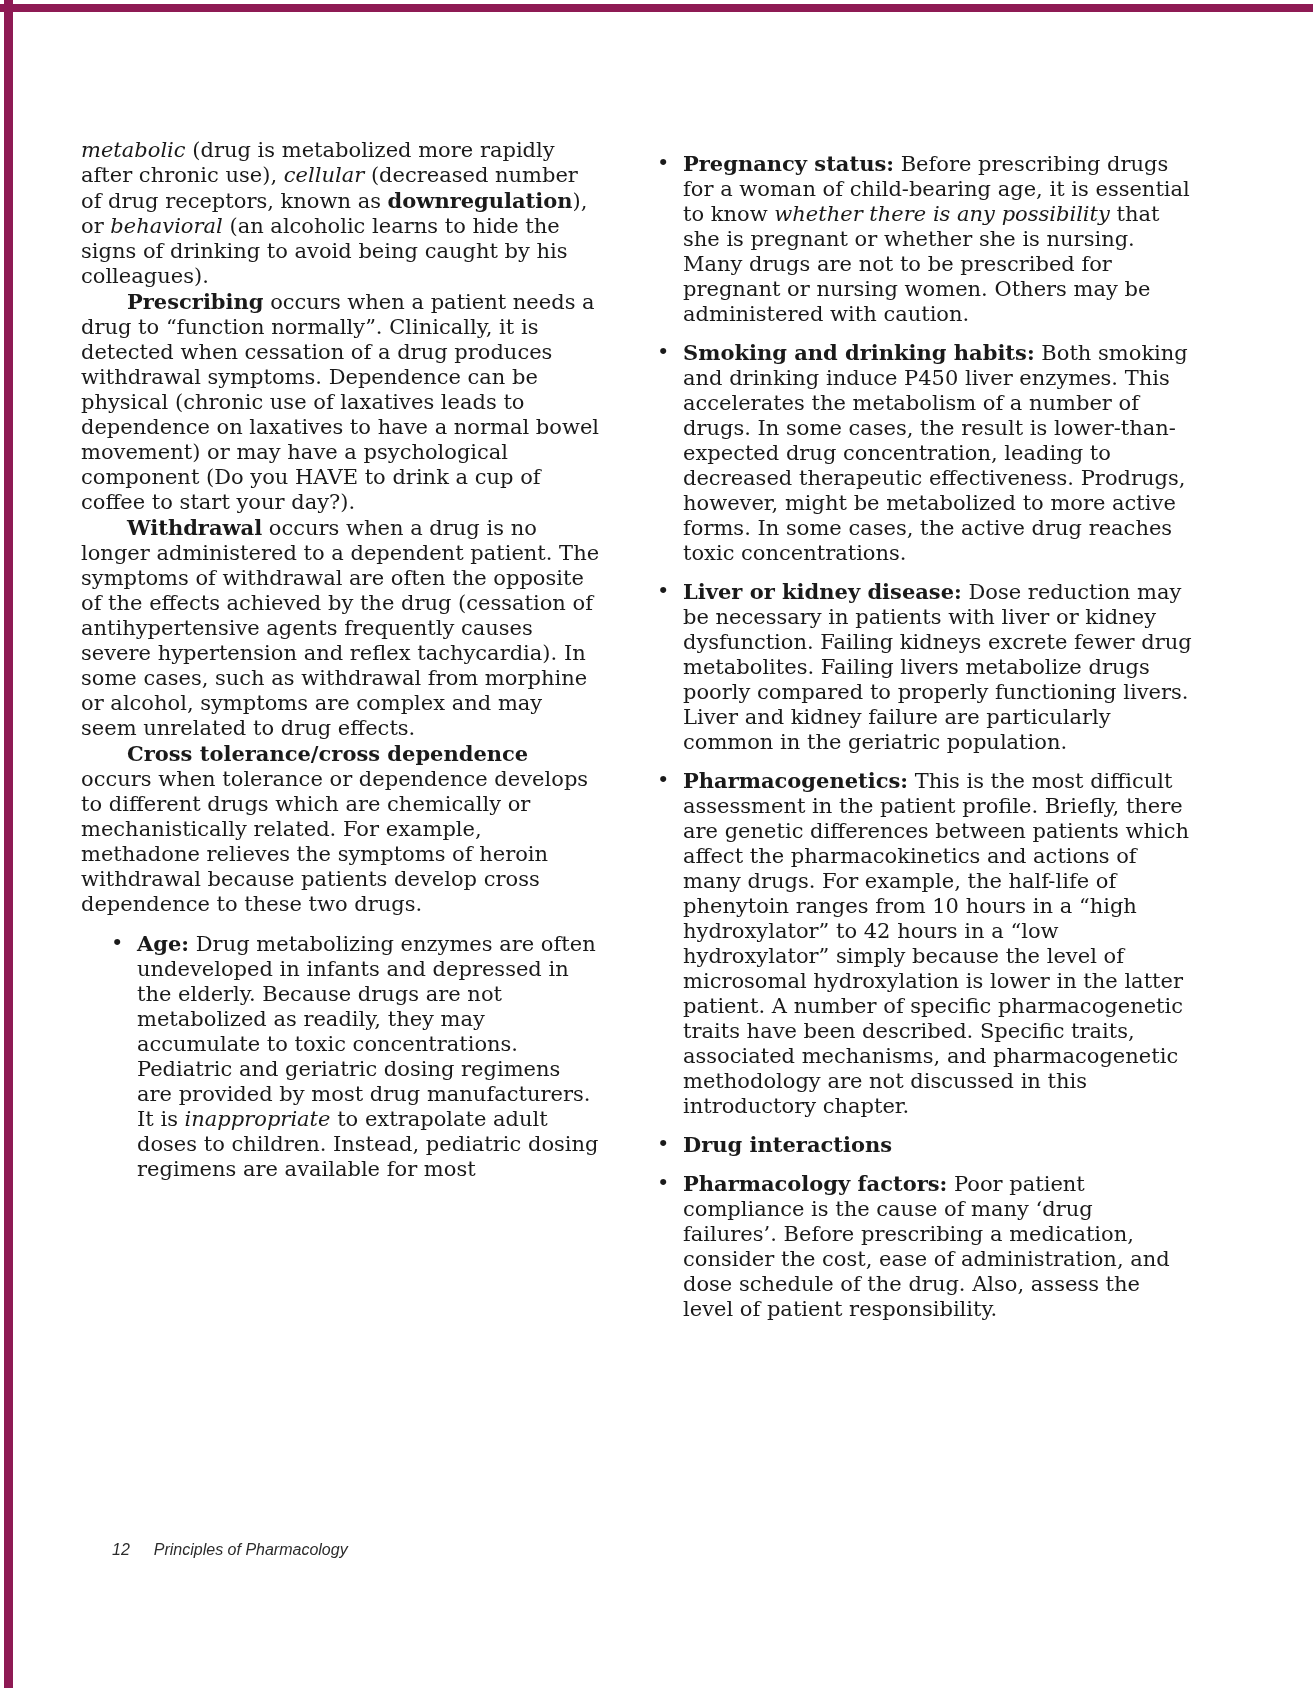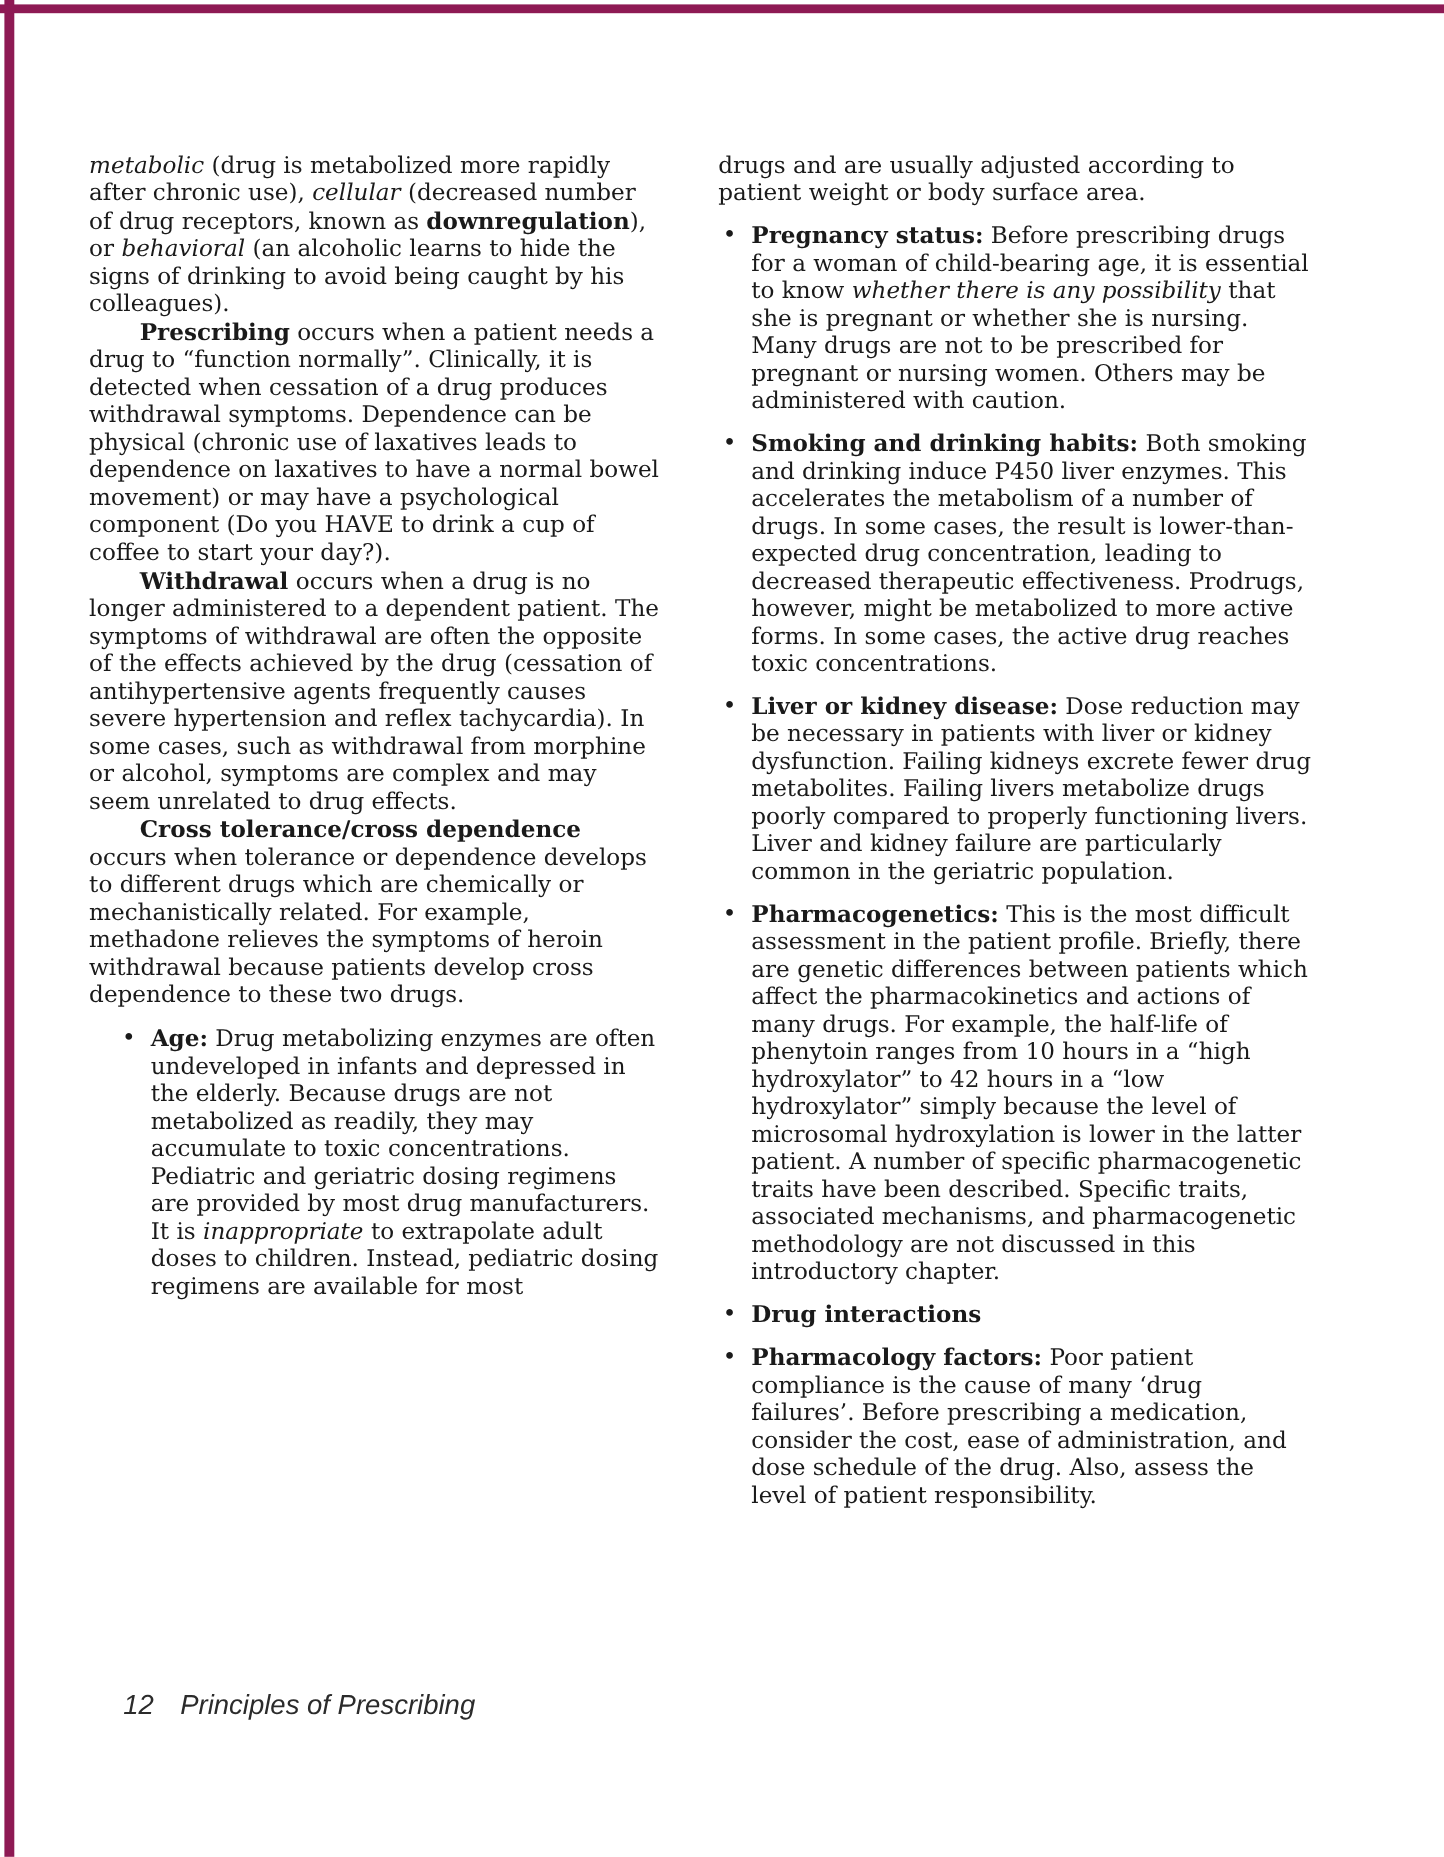--- a/index.html
+++ b/index.html
@@ -41,21 +41,21 @@
   .col-left .bullet { margin-left: 30px; }
   .col-right .bullet { margin-left: 4px; }
   .marker { flex: none; width: 26px; }
   .bullet-text { flex: 1; }
   .continuation { margin: 0 0 0 30px; }
   .col-right .bullet-list { margin-top: 13px; }
   .footer {
     position: absolute; left: 112px; top: 1537px;
     font-family: "Liberation Sans", sans-serif;
     font-style: italic;
-    font-size: 25px; line-height: 26px;
+    font-size: 16px; line-height: 26px;
     color: #2b2b2b;
     display: flex;
   }
   .footer .page-num { margin-right: 24px; }
 </style>
 </head>
 <body>
 
 <div class="rule-left" style="background: rgb(142, 26, 84);"></div>
 <div class="rule-top" style="background: rgb(142, 26, 84);"></div>
@@ -70,21 +70,20 @@
 
   <div class="bullet-list">
     <div class="bullet">
       <span class="marker">•</span>
       <span class="bullet-text"><b>Age:</b> Drug metabolizing enzymes are often undeveloped in infants and depressed in the elderly. Because drugs are not metabolized as readily, they may accumulate to toxic concentrations. Pediatric and geriatric dosing regimens are provided by most drug manufacturers. It is <i>inappropriate</i> to extrapolate adult doses to children. Instead, pediatric dosing regimens are available for most</span>
     </div>
   </div>
 </div>
 
 <div class="col col-right">
-  <p class="body no-indent continuation">drugs and are usually adjusted according to patient weight or body surface area.</p>
 
   <div class="bullet-list">
     <div class="bullet">
       <span class="marker">•</span>
       <span class="bullet-text"><b>Pregnancy status:</b> Before prescribing drugs for a woman of child-bearing age, it is essential to know <i>whether there is any possibility</i> that she is pregnant or whether she is nursing. Many drugs are not to be prescribed for pregnant or nursing women. Others may be administered with caution.</span>
     </div>
     <div class="bullet">
       <span class="marker">•</span>
       <span class="bullet-text"><b>Smoking and drinking habits:</b> Both smoking and drinking induce P450 liver enzymes. This accelerates the metabolism of a number of drugs. In some cases, the result is lower-than-expected drug concentration, leading to decreased therapeutic effectiveness. Prodrugs, however, might be metabolized to more active forms. In some cases, the active drug reaches toxic concentrations.</span>
     </div>
@@ -102,14 +101,14 @@
     </div>
     <div class="bullet">
       <span class="marker">•</span>
       <span class="bullet-text"><b>Pharmacology factors:</b> Poor patient compliance is the cause of many ‘drug failures’. Before prescribing a medication, consider the cost, ease of administration, and dose schedule of the drug. Also, assess the level of patient responsibility.</span>
     </div>
   </div>
 </div>
 
 <div class="footer">
   <span class="page-num">12</span>
-  <span class="running-title">Principles of Prescribing</span>
+  <span class="running-title">Principles of Pharmacology</span>
 </div>
 
 </body></html>

